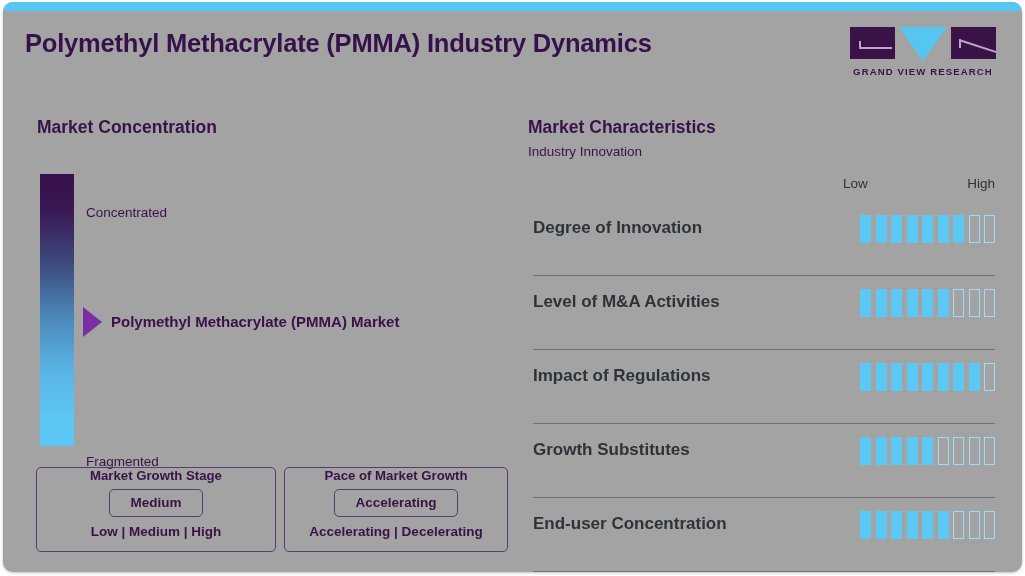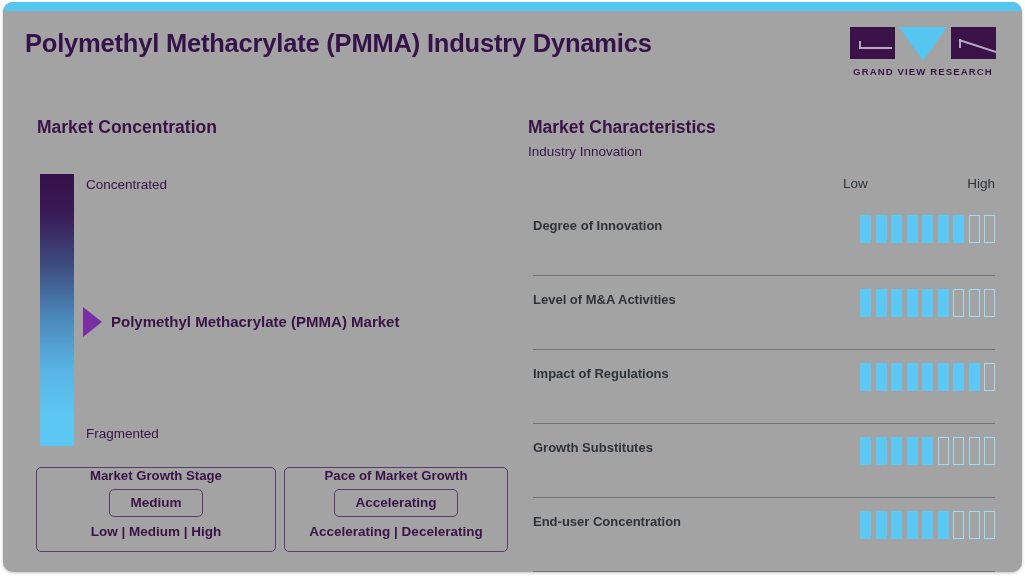--- a/index.html
+++ b/index.html
@@ -142,20 +142,21 @@
       #5cc7f5 90%,
       #5cc7f5 100%);
   }
 
   .scale-label {
     position: absolute;
     left: 83px;
     font-size: 13.5px;
     color: #3a1248;
     white-space: nowrap;
+    margin-top: 28px;
   }
   #label-top { top: 175px; }
   #label-bottom { top: 424px; }
 
   .marker-arrow {
     position: absolute;
     left: 80px;
     top: 305px;
     width: 0; height: 0;
     border-top: 15px solid transparent;
@@ -232,21 +233,21 @@
   }
   .char-row {
     position: relative;
     height: 73px;
     border-bottom: 1.6px solid #6f7478;
   }
   .char-row-label {
     position: absolute;
     left: 0;
     top: 16px;
-    font-size: 13px;
+    font-size: 17px;
     font-weight: bold;
     color: #2d3338;
     white-space: nowrap;
   }
   .char-bars {
     position: absolute;
     right: 0;
     top: 13px;
     display: flex;
     gap: 4.5px;

